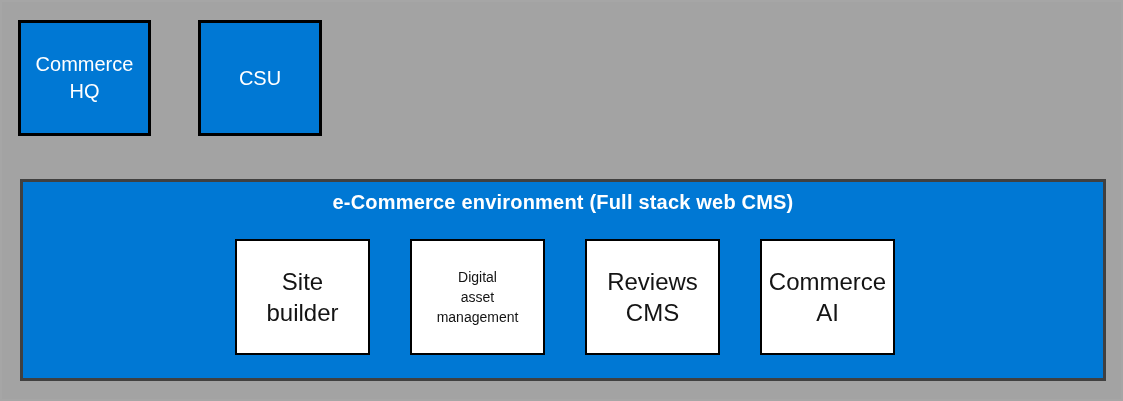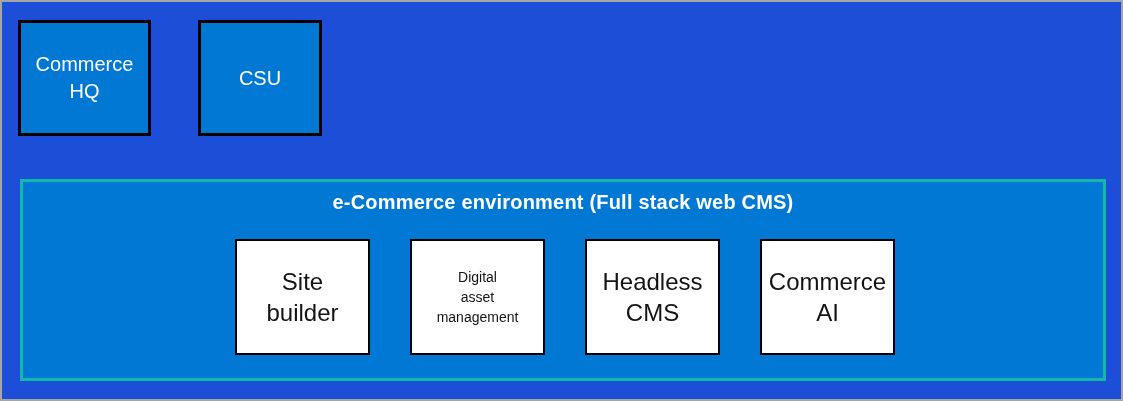--- a/index.html
+++ b/index.html
@@ -7,21 +7,21 @@
     padding: 0;
     background: #ffffff;
     font-family: "Liberation Sans", sans-serif;
   }
   .frame {
     position: relative;
     width: 1123px;
     height: 401px;
     box-sizing: border-box;
     border: 2px solid #a6a6a6;
-    background: #1d4ed8;
+    background: #a3a3a3;
     overflow: hidden;
   }
   .blue-node {
     position: absolute;
     top: 18px;
     width: 133px;
     height: 116px;
     box-sizing: border-box;
     background: #0078d4;
     border: 3px solid #000000;
@@ -40,21 +40,21 @@
   #csu-box { left: 196px; width: 124px; }
 
   .env-container {
     position: absolute;
     left: 18px;
     top: 177px;
     width: 1086px;
     height: 202px;
     box-sizing: border-box;
     background: #0078d4;
-    border: 3px solid #14b8a6;
+    border: 3px solid #404040;
   }
   .env-title {
     position: absolute;
     left: 0;
     right: 0;
     top: 9px;
     text-align: center;
     color: #ffffff;
     font-size: 20px;
     font-weight: bold;
@@ -112,21 +112,21 @@
       <div class="white-box">
         <span class="label">Site
 builder</span>
       </div>
       <div class="white-box small-text">
         <span class="label">Digital
 asset
 management</span>
       </div>
       <div class="white-box">
-        <span class="label">Headless
+        <span class="label">Reviews
 CMS</span>
       </div>
       <div class="white-box">
         <span class="label">Commerce
 AI</span>
       </div>
     </div>
   </div>
 
 </div>

